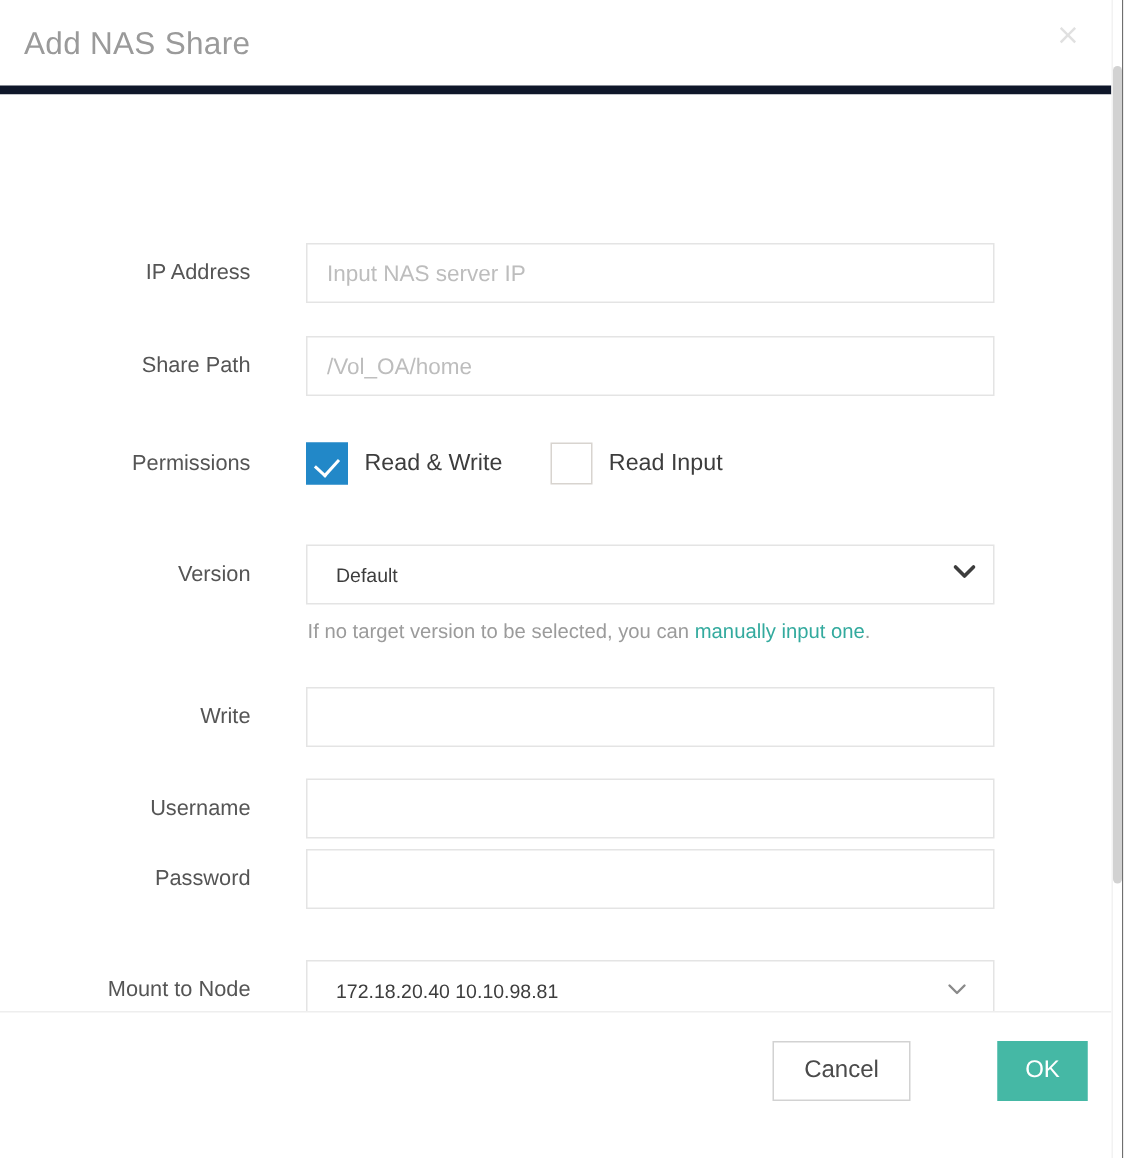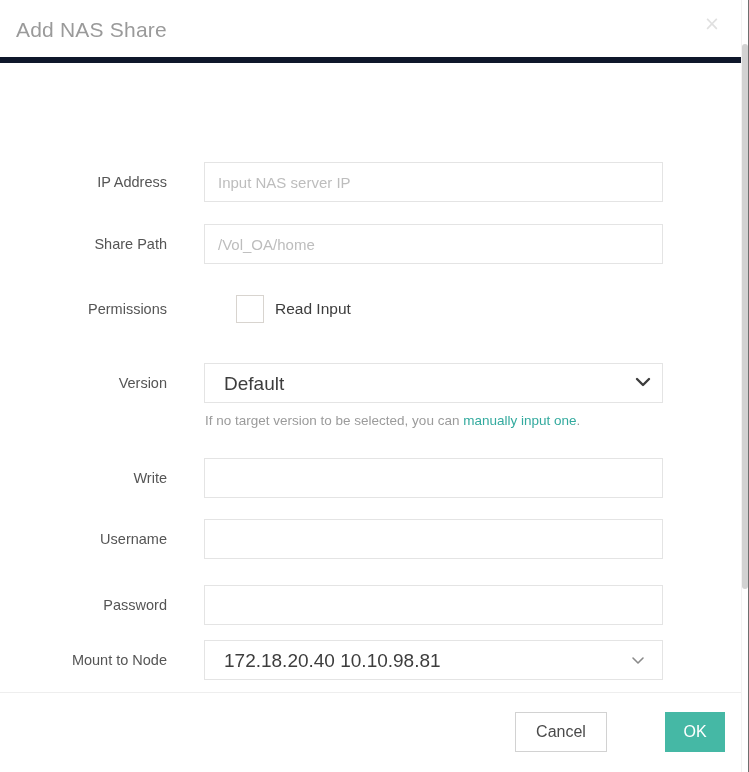--- a/index.html
+++ b/index.html
@@ -120,21 +120,21 @@
     border: 1px solid #e4e4e4;
     background: #ffffff;
     cursor: pointer;
   }
   .select-value {
     position: absolute;
     left: 19px;
     top: 0;
     right: 36px;
     line-height: 40px;
-    font-size: 19px;
+    font-size: 13px;
     color: #3d3d3d;
     white-space: nowrap;
     overflow: hidden;
   }
   .chevron {
     position: absolute;
     top: 50%;
     transform: translateY(-50%);
     pointer-events: none;
   }
@@ -200,21 +200,21 @@
   .hint-link {
     color: #33aa9e;
     text-decoration: none;
     cursor: pointer;
   }
 
   
   .dialog-footer {
     position: absolute;
     left: 0;
-    top: 692px;
+    top: 674px;
     width: 741px;
     height: 80px;
     border-top: 1px solid #eeeeee;
     box-sizing: border-box;
     background: #ffffff;
   }
   .btn {
     position: absolute;
     top: 19px;
     height: 40px;
@@ -296,20 +296,24 @@
     <div class="form-row" style="top:161px;">
       <div class="field-label">Share Path</div>
       <div class="field-control">
         <input class="text-input" type="text" placeholder="/Vol_OA/home" style="">
       </div>
     </div>
 
     <div class="form-row" style="top:226px;">
       <div class="field-label">Permissions</div>
       <div class="checkbox-group">
+        <div class="checkbox-item">
+          <span class="cb on"></span>
+          <span class="cb-label">Read &amp; Write</span>
+        </div>
         <span class="cb-gap"></span>
         <div class="checkbox-item">
           <span class="cb off"></span>
           <span class="cb-label">Read Input</span>
         </div>
       </div>
     </div>
 
     <div class="form-row" style="top:300px;">
       <div class="field-label">Version</div>
@@ -336,21 +340,21 @@
       </div>
     </div>
 
     <div class="form-row" style="top:456px;">
       <div class="field-label">Username</div>
       <div class="field-control">
         <input class="text-input" type="text" placeholder="" style="">
       </div>
     </div>
 
-    <div class="form-row" style="top:522px;">
+    <div class="form-row" style="top:503px;">
       <div class="field-label">Password</div>
       <div class="field-control">
         <input class="text-input" type="password" placeholder="" style="">
       </div>
     </div>
 
     <div class="form-row" style="top:577px;">
       <div class="field-label">Mount to Node</div>
       <div class="field-control">
         <div class="select-box">

